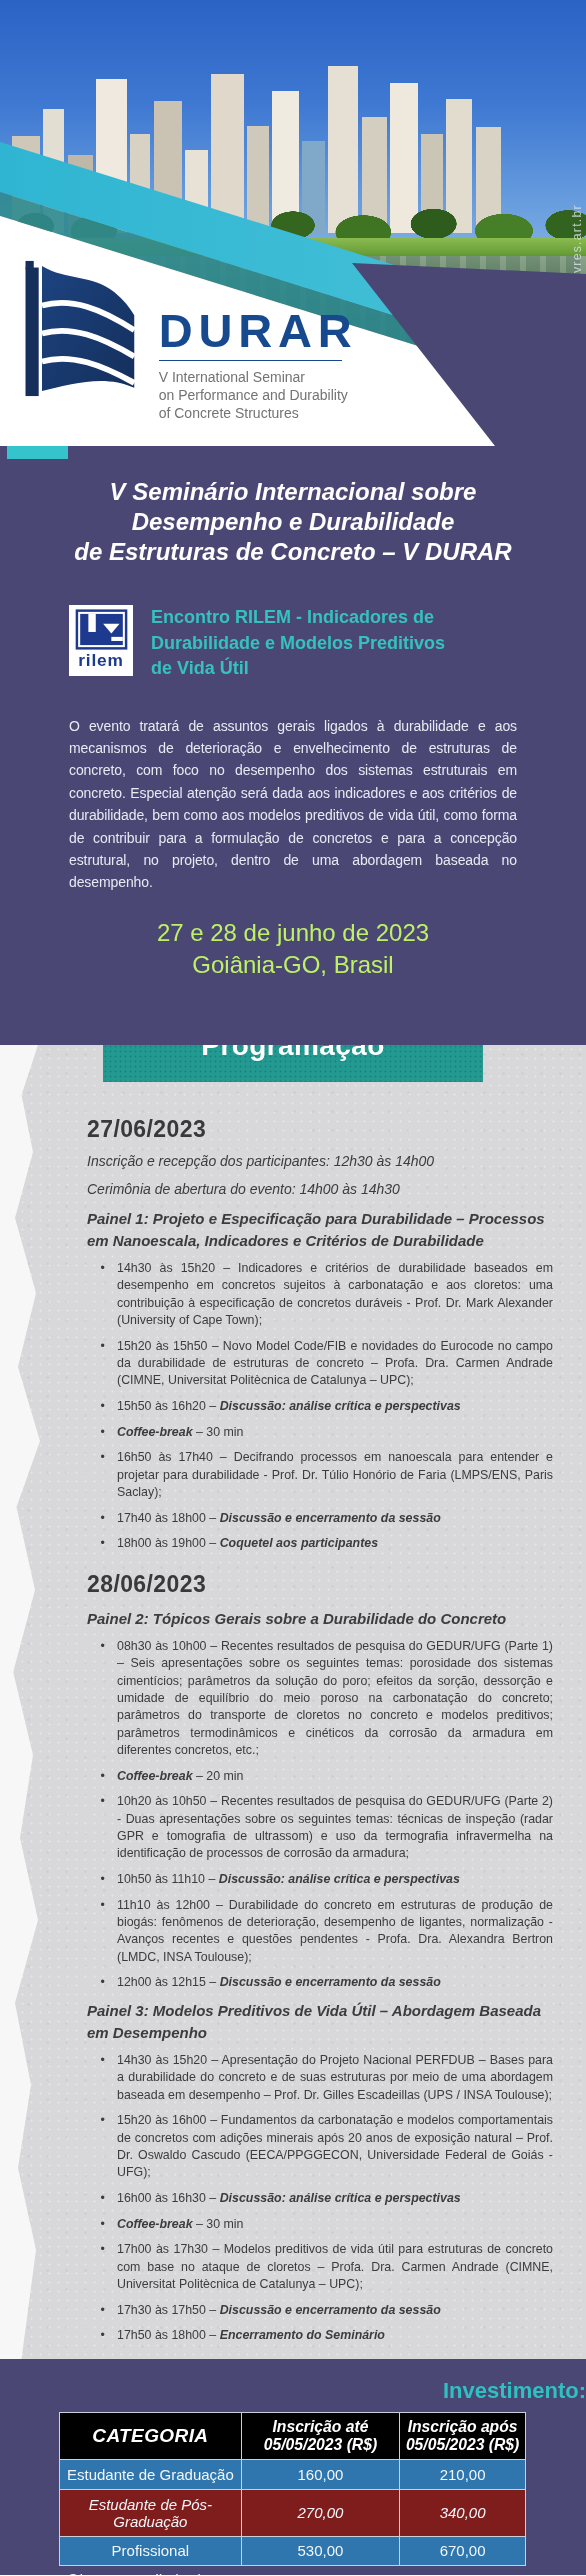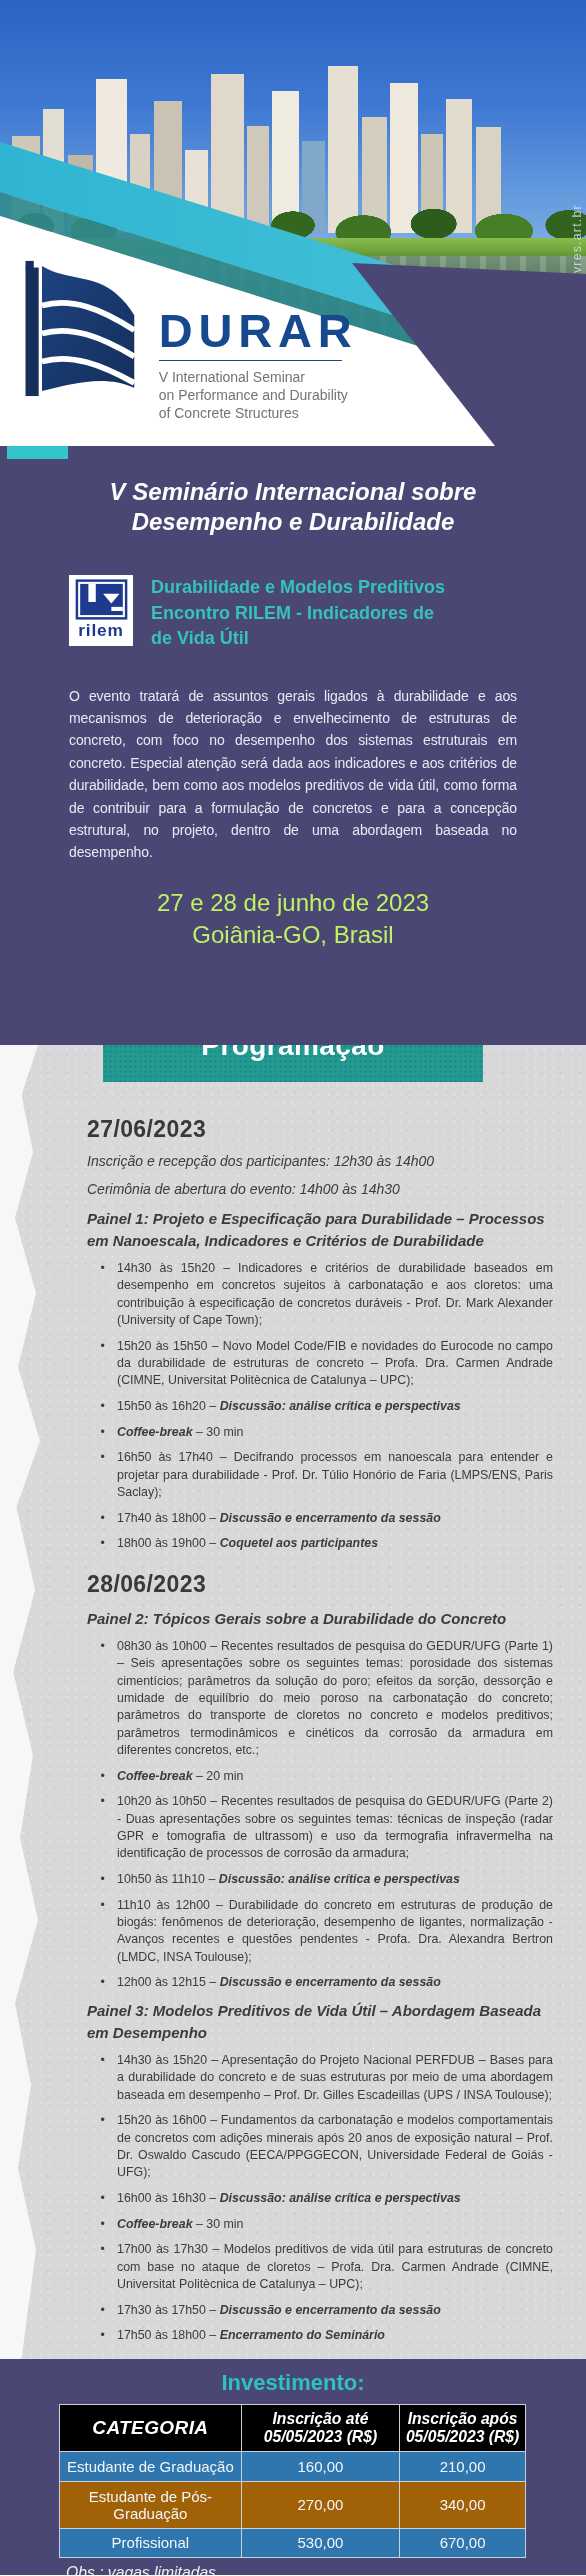--- a/index.html
+++ b/index.html
@@ -88,29 +88,29 @@
   .day-date{font-size:23px;font-weight:bold;letter-spacing:0.4px;color:#39393b;margin:18px 0 10px 0;}
   .intro-line{font-size:14px;font-weight:normal;font-style:italic;margin:0 0 11.6px 0;}
   .panel-title{font-size:15px;font-weight:bold;font-style:italic;line-height:1.45;margin:3.3px 0 8.3px 0;}
   ul.items{list-style:none;margin:0 0 5px 0;padding:0 0 0 30px;}
   ul.items li{position:relative;font-size:12.4px;line-height:1.4;text-align:justify;
     margin-bottom:8.3px;}
   ul.items li::before{content:"•";position:absolute;left:-16.5px;top:0;font-size:12.4px;color:#3c3c3e;}
   ul.items .emph{font-weight:bold;font-style:italic;}
   
   .footer{position:relative;width:586px;height:216px;background:#4b4775;overflow:hidden;}
-  .invest-title{padding-top:11px;text-align:center;color:#2fc0c0;font-weight:bold;font-size:22px;}
+  .invest-title{padding-top:19px;text-align:right;color:#2fc0c0;font-weight:bold;font-size:22px;}
   table.invest{border-collapse:collapse;margin:8.3px 0 0 59px;width:467px;table-layout:fixed;}
   table.invest td,table.invest th{border:1.7px solid #c8d0da;text-align:center;vertical-align:middle;}
   table.invest th{background:#000000;color:#fff;font-size:15.7px;line-height:1.15;
     font-weight:bold;padding:5px 1.7px;font-style:italic;}
   table.invest th.cat{font-size:19px;letter-spacing:0.4px;}
   table.invest td{color:#f2f6fa;font-size:15px;padding:5.8px 1.7px;}
   tr.row-a td{background:#2e76ad;}
-  tr.row-b td{background:#a16207;}
+  tr.row-b td{background:#7f1d1d;font-style:italic;}
   .invest-note{margin:5.8px 0 0 66px;color:#eef0f6;font-style:italic;font-size:15.7px;}
   .col-cat{width:39%;} .col-b{width:34%;} .col-c{width:27%;}
 </style>
 </head>
 <body>
 
 <div class="header">
   <div class="photo">
     <div class="skyline">
       <div class="b" style="width:28px;height:97px;background:#cfc8b8;"></div>
@@ -166,35 +166,36 @@
       </div>
     </div>
   </div>
 </div>
 
 <div class="purple-main">
   <div class="teal-chip"></div>
   <div class="hero-title">
     <div>V Seminário Internacional sobre</div>
     <div>Desempenho e Durabilidade</div>
+    <div>de Estruturas de Concreto – V DURAR</div>
   </div>
   <div class="rilem-row">
     <div class="rilem-box">
       <svg width="53" height="41" viewBox="0 0 64 50" xmlns="http://www.w3.org/2000/svg">
         <rect x="2" y="2" width="60" height="46" fill="#ffffff" stroke="#1e3a8f" stroke-width="3"></rect>
         <rect x="6" y="6" width="52" height="38" fill="#1e3a8f"></rect>
         <rect x="16" y="6" width="9" height="22" fill="#ffffff"></rect>
         <polygon points="34,18 54,18 44,30" fill="#ffffff"></polygon>
         <rect x="44" y="34" width="14" height="5" fill="#ffffff"></rect>
       </svg>
       <div class="rilem-word">rilem</div>
     </div>
     <div class="rilem-title">
+      <div>Encontro RILEM - Indicadores de</div>
       <div>Durabilidade e Modelos Preditivos</div>
-      <div>Encontro RILEM - Indicadores de</div>
       <div>de Vida Útil</div>
     </div>
   </div>
   <div class="hero-desc">O evento tratará de assuntos gerais ligados à durabilidade e aos mecanismos de deterioração e envelhecimento de estruturas de concreto, com foco no desempenho dos sistemas estruturais em concreto. Especial atenção será dada aos indicadores e aos critérios de durabilidade, bem como aos modelos preditivos de vida útil, como forma de contribuir para a formulação de concretos e para a concepção estrutural, no projeto, dentro de uma abordagem baseada no desempenho.</div>
   <div class="hero-dates">
     <div>27 e 28 de junho de 2023</div>
     <div>Goiânia-GO, Brasil</div>
   </div>
 </div>
 

